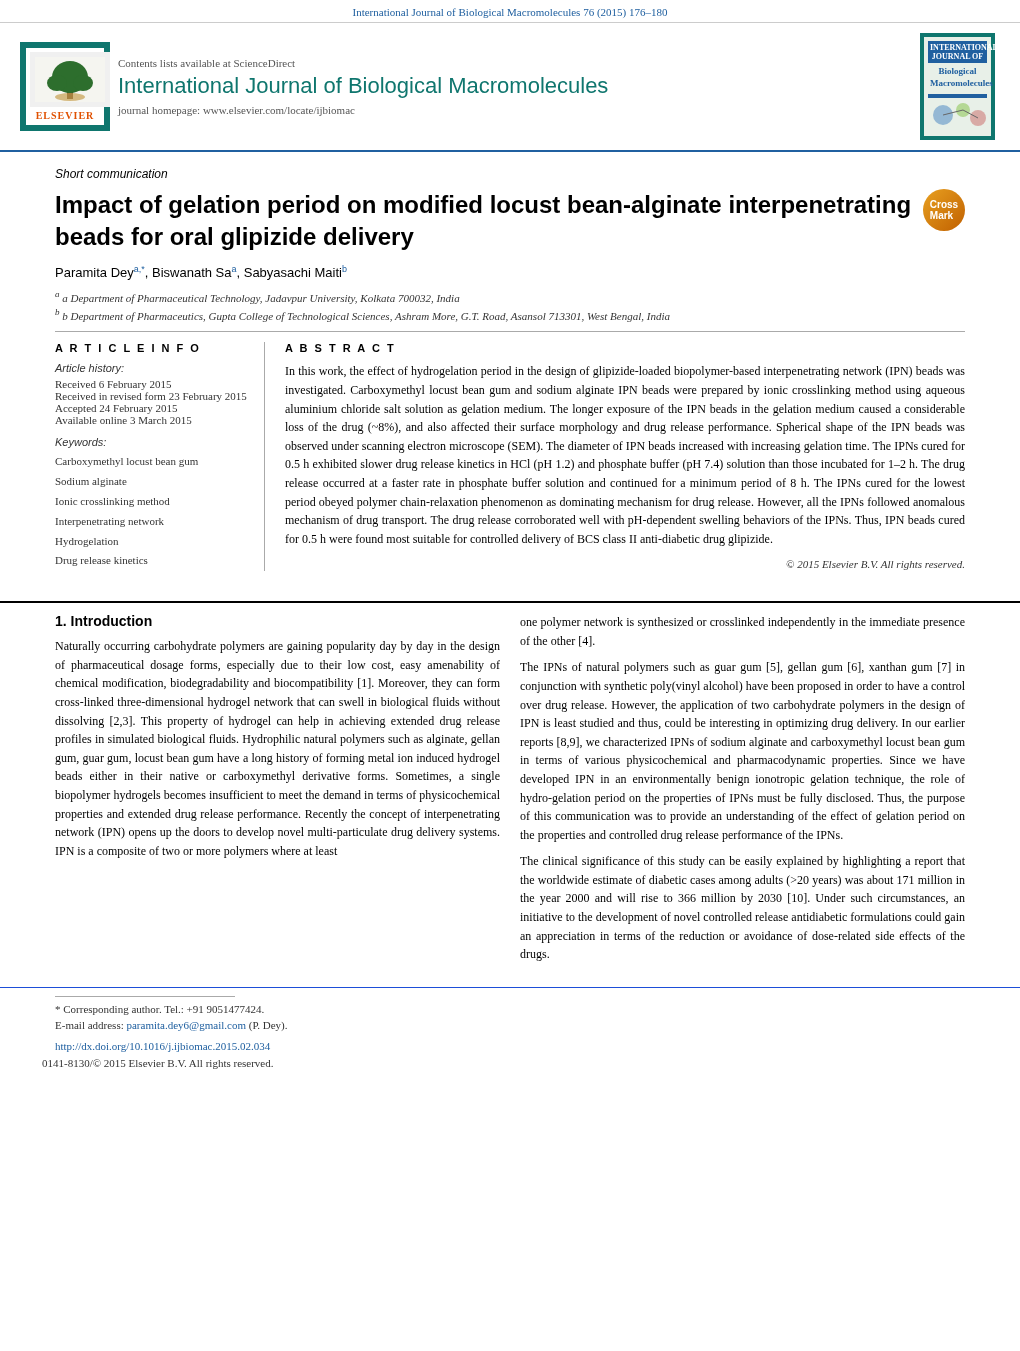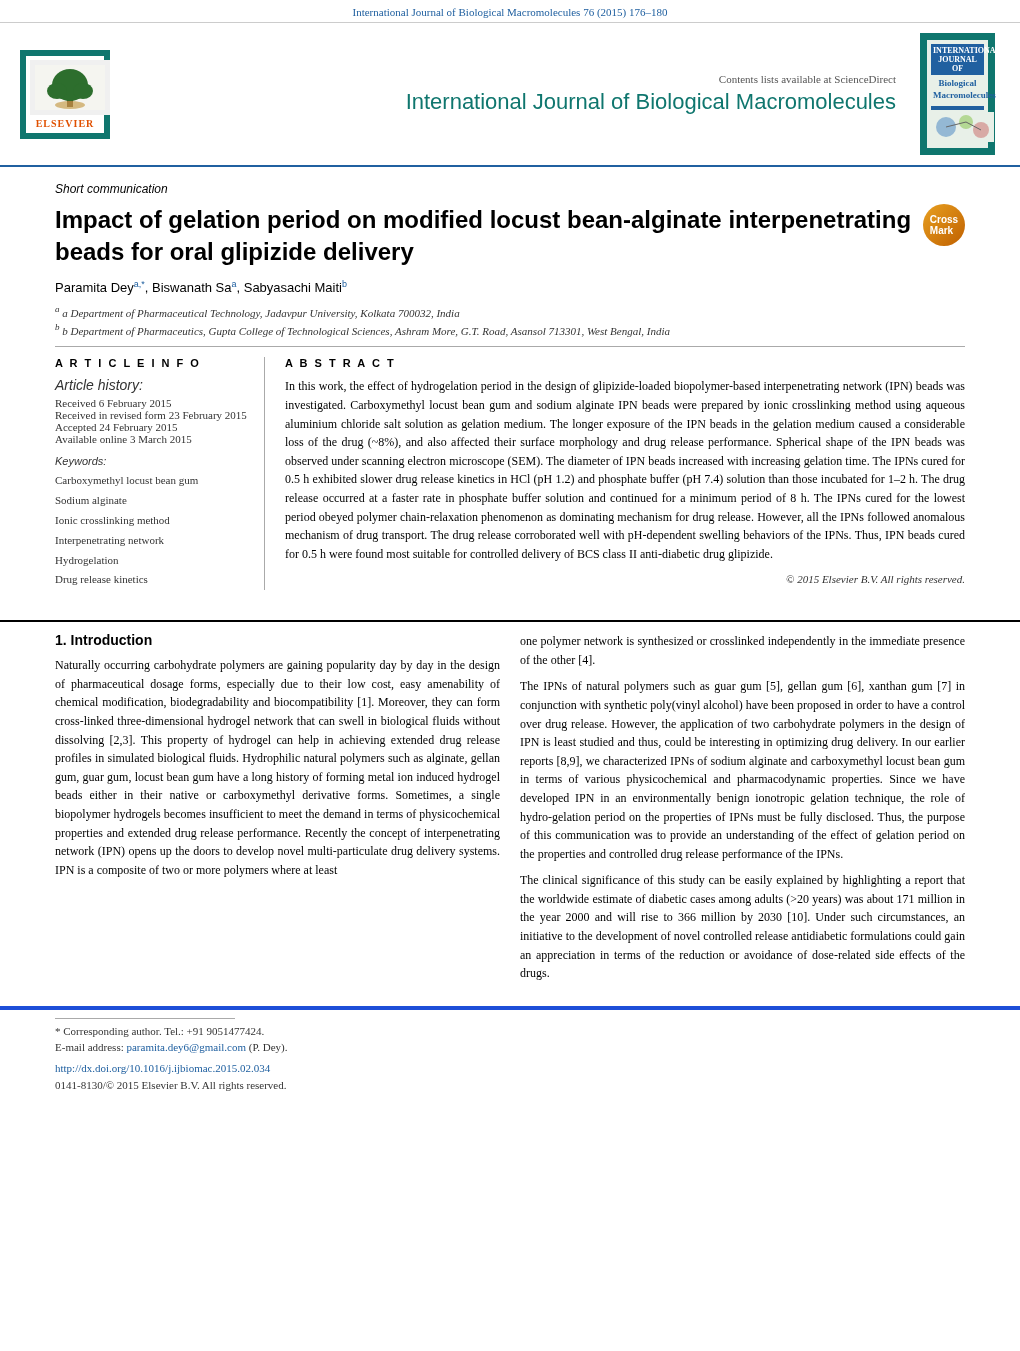--- a/index.html
+++ b/index.html
@@ -47,22 +47,22 @@
     }
     .elsevier-text {
       font-size: 10px;
       font-weight: bold;
       color: #e05000;
       letter-spacing: 1px;
       margin-top: 3px;
     }
     .header-center {
       flex: 1;
-      text-align: right;
-      padding: 0 24px;
+      text-align: left;
+      padding: 0 8px;
     }
     .journal-sciencedirect {
       font-size: 11px;
       color: #555;
       margin-bottom: 4px;
     }
     .journal-title {
       font-size: 22px;
       color: #0f766e;
       font-family: Arial, sans-serif;
@@ -73,21 +73,21 @@
       font-size: 11px;
       color: #555;
       margin-top: 4px;
     }
     .biom-logo {
       width: 80px;
       flex-shrink: 0;
       text-align: right;
     }
     .biom-logo-box {
-      border: 7px solid #0f766e;
+      border: 4px solid #0f766e;
       padding: 4px;
       font-size: 8px;
       background: #e8f0e8;
       width: 75px;
     }
     .biom-logo-top {
       background: #2060a0;
       color: white;
       font-size: 8px;
       padding: 2px;
@@ -171,21 +171,21 @@
       font-size: 11px;
       font-weight: bold;
       letter-spacing: 2px;
       text-transform: uppercase;
       margin-bottom: 8px;
       color: #000;
     }
     .article-info-block { margin-bottom: 10px; }
     .article-info-block .label {
       font-style: italic;
-      font-size: 14px;
+      font-size: 11px;
       font-family: Arial, sans-serif;
       color: #333;
       margin-bottom: 4px;
     }
     .article-info-block .value {
       font-size: 11px;
       color: #333;
     }
     .keywords-block { margin-top: 10px; }
     .keywords-block .label {
@@ -233,32 +233,32 @@
     }
     .body-text {
       font-size: 12px;
       line-height: 1.55;
       text-align: justify;
       color: #000;
     }
     .body-text p { margin-bottom: 8px; }
     .footnote-area {
       padding: 8px 60px 5px 55px;
-      border-top: 4px solid #1d4ed8;
+      border-top: 1px solid #1d4ed8;
       font-size: 11px;
       color: #333;
     }
     .footnote-area .fn-line { margin-bottom: 4px; }
     .doi-line {
       padding: 0 55px 5px 55px;
       font-size: 11px;
       color: #2060a0;
     }
     .issn-line {
-      padding: 0 55px 10px 55px;
+      padding: 0 55px 10px 42px;
       font-size: 11px;
       color: #333;
     }
   </style>
 </head>
 <body>
 
 <div class="top-bar">
   <span>International Journal of Biological Macromolecules 76 (2015) 176–180</span>
 </div>
@@ -280,20 +280,23 @@
           <ellipse cx="35" cy="40" rx="15" ry="4" fill="#c8a050" opacity="0.7"></ellipse>
         </svg>
       </div>
       <div class="elsevier-text">ELSEVIER</div>
     </div>
   </div>
 
   <div class="header-center">
     <div class="journal-sciencedirect">Contents lists available at ScienceDirect</div>
     <div class="journal-title">International Journal of Biological Macromolecules</div>
+    <div class="journal-homepage">
+      <span>journal homepage: www.elsevier.com/locate/ijbiomac</span>
+    </div>
   </div>
 
   <div class="biom-logo">
     <div class="biom-logo-box">
       <div class="biom-logo-top">INTERNATIONAL JOURNAL OF</div>
       <div style="text-align:center; padding: 3px 2px; font-size:9px; font-weight:bold; color:#2060a0; line-height:1.3;">Biological<br>Macromolecules</div>
       <div style="background:#2060a0; height:4px; margin: 2px 0;"></div>
       <svg width="63" height="30" viewBox="0 0 63 30">
         <rect width="63" height="30" fill="#e8f0e8"></rect>
         <circle cx="15" cy="15" r="10" fill="#4080c0" opacity="0.5"></circle>

